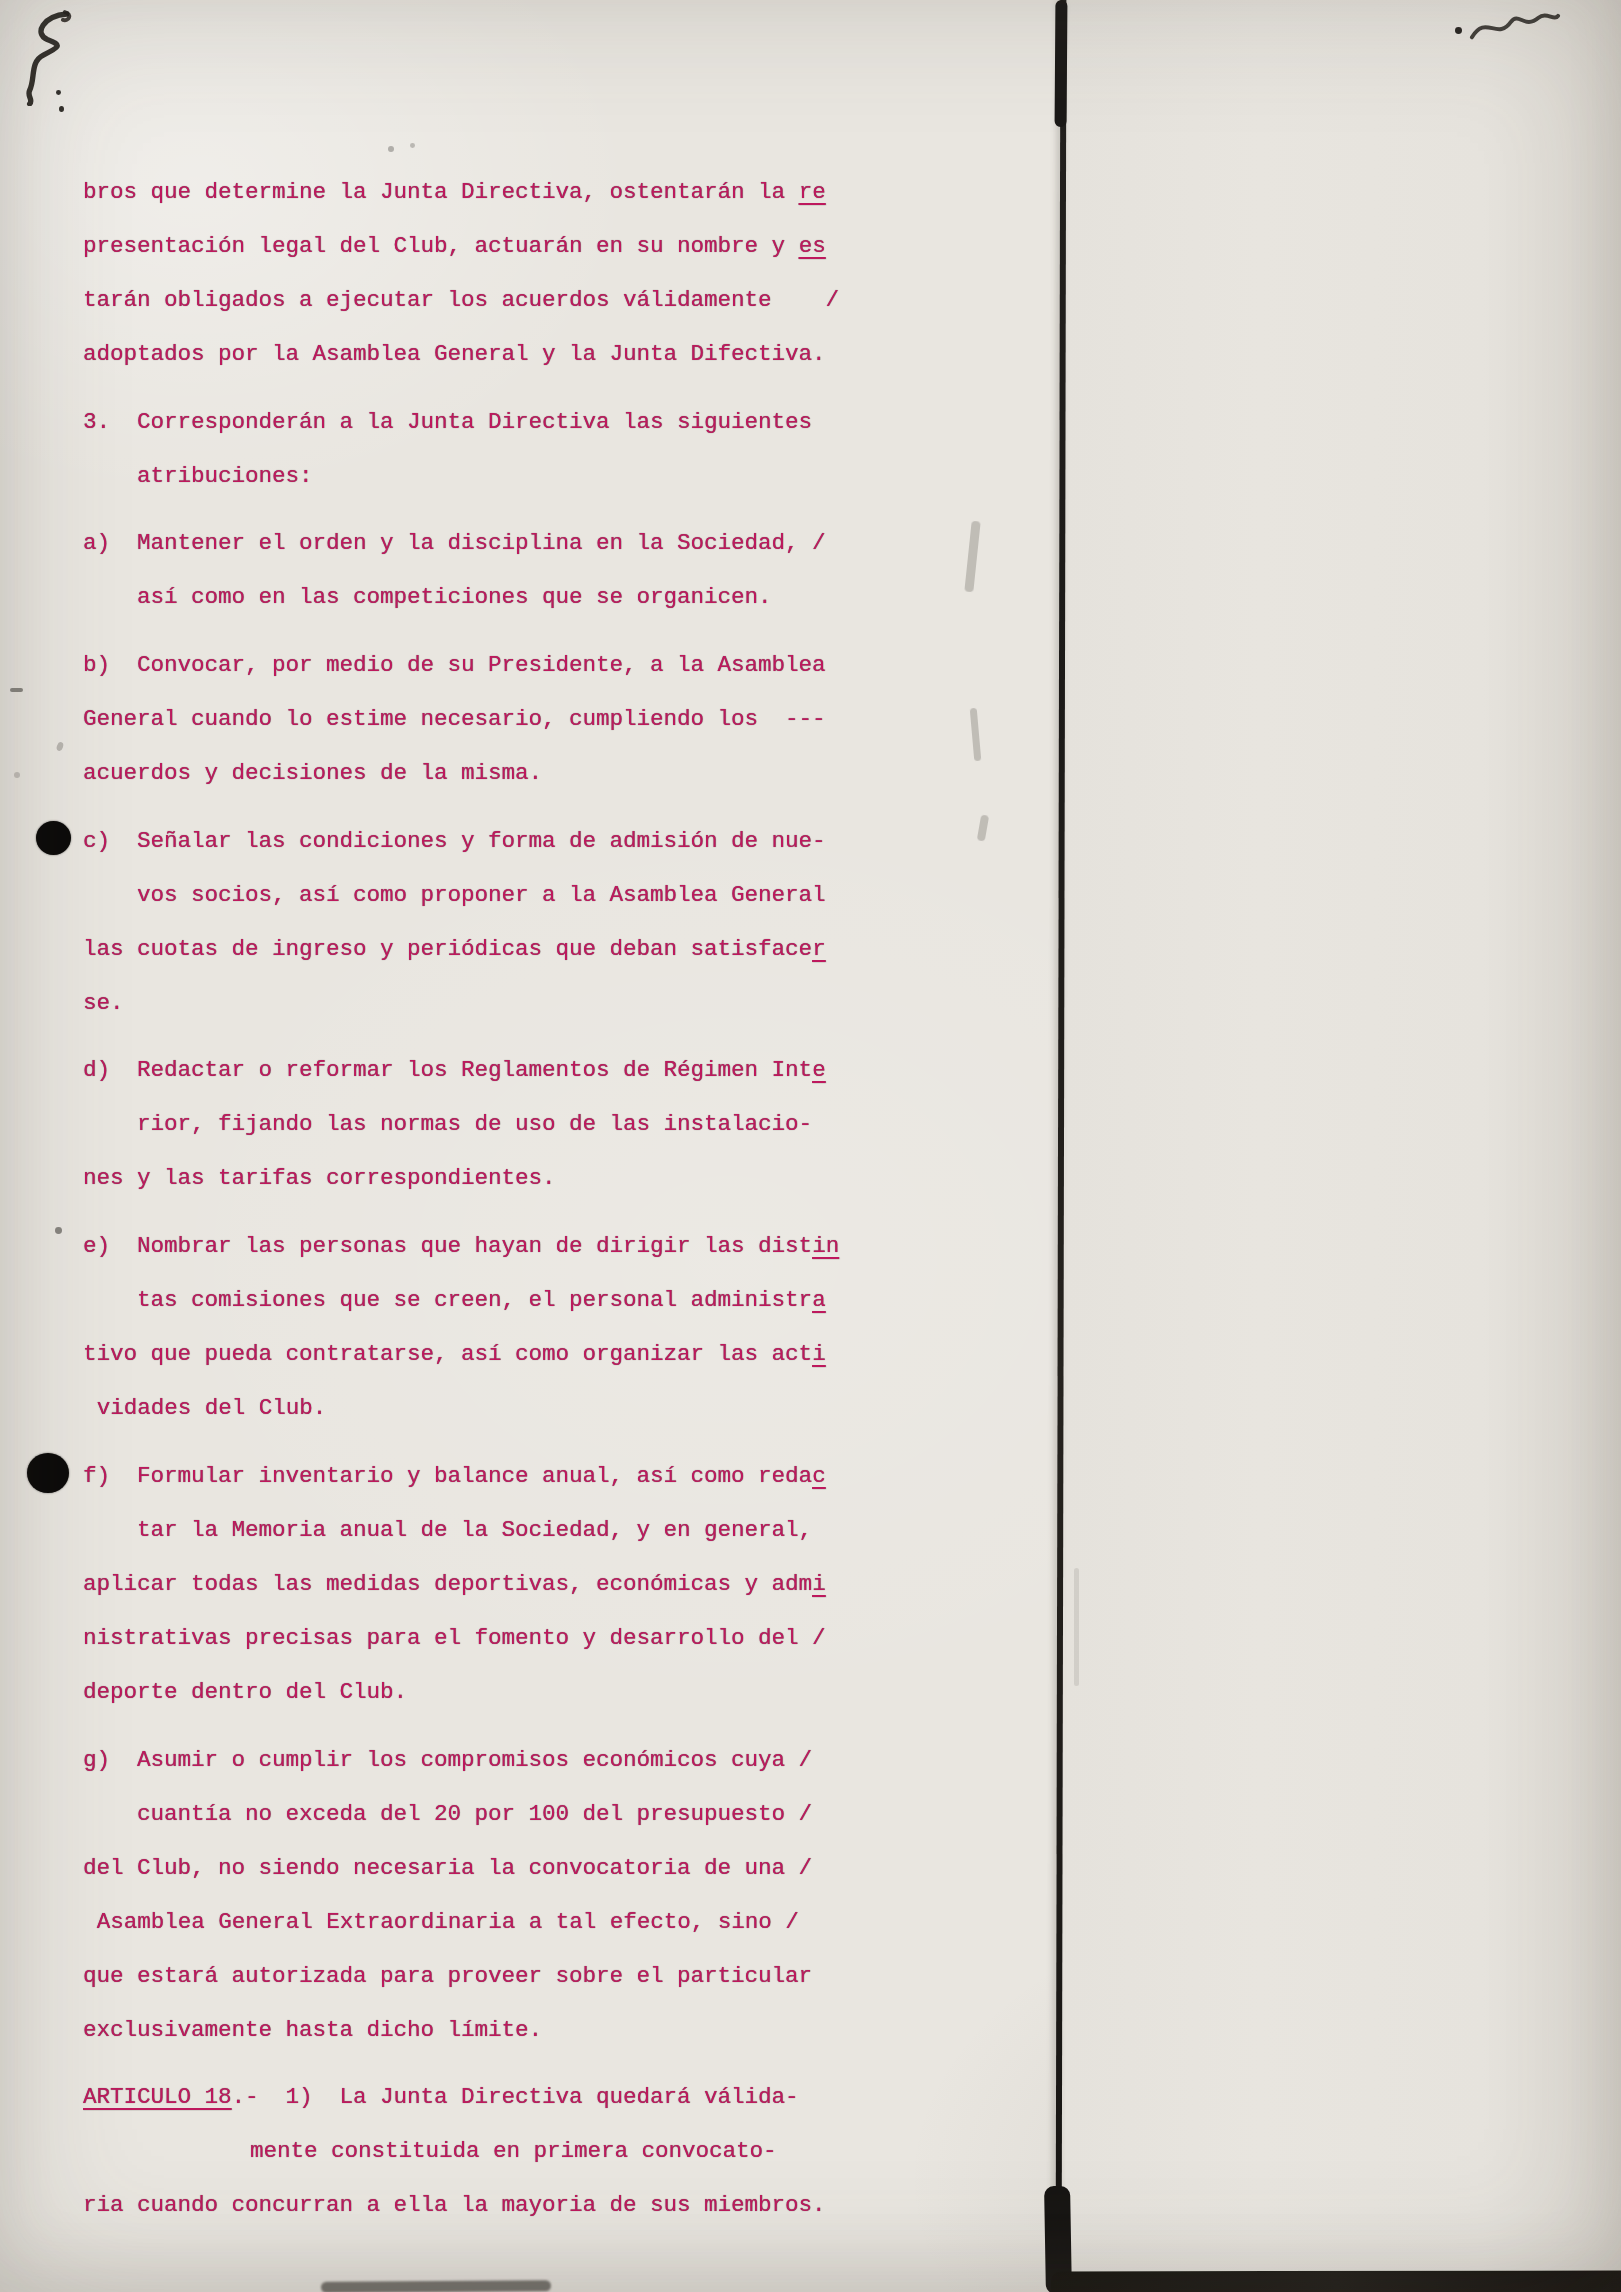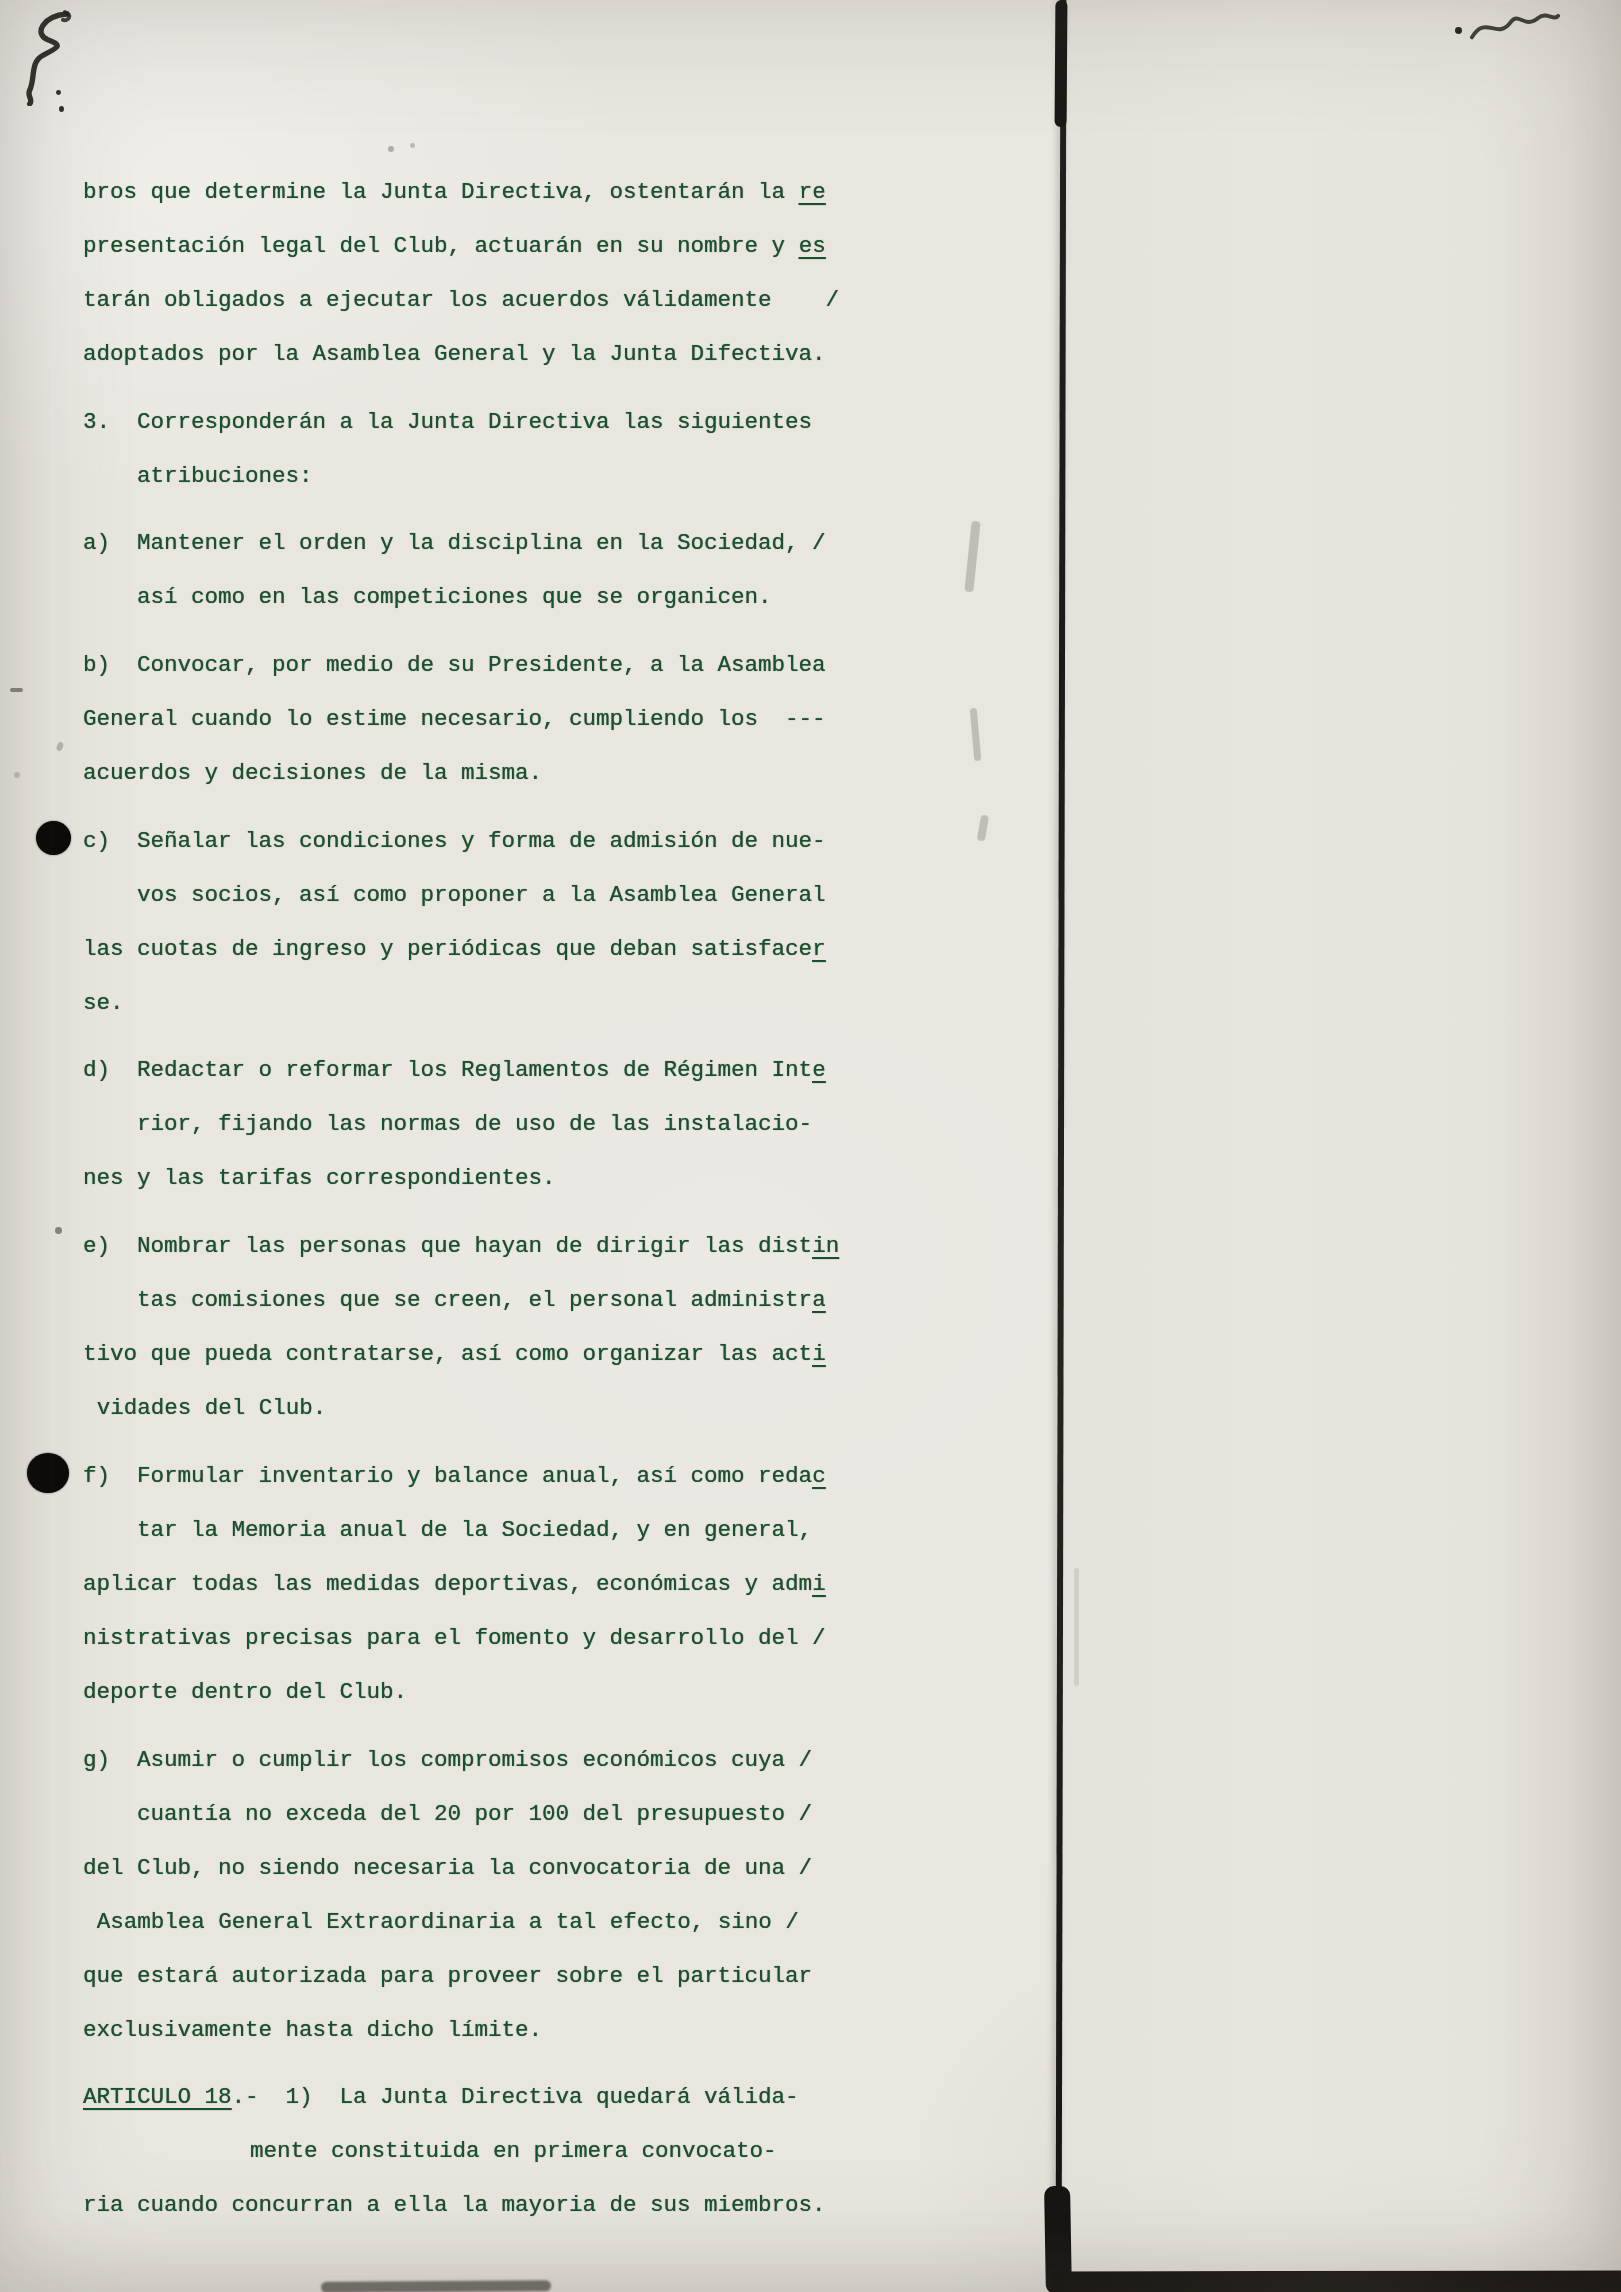--- a/index.html
+++ b/index.html
@@ -44,21 +44,21 @@
   .bottom-left-smudge {
     position: absolute; left: 321px; top: 2281px; width: 230px; height: 10.8px;
     background: rgba(42,39,35,0.6); border-radius: 5.9px; transform: rotate(-0.4deg);
     filter: blur(1px);
   }
 
   
   .text-block {
     position: absolute; left: 83px; top: 165px; width: 902px;
     font-size: 22.5px; line-height: 54px;
-    color: #14532d;
+    color: #be185d;
     white-space: pre;
     text-shadow: 0 0 1px rgba(30,27,24,0.55), 0.4px 0.4px 0 rgba(30,27,24,0.25);
   }
   .para { margin-top: 13.7px; }
   .para:first-child { margin-top: 0; }
   .line { height: 54px; }
   .u { text-decoration: underline; text-underline-offset: 4.9px; text-decoration-thickness: 2px; }
 
   
   .punch-dot { position: absolute; border-radius: 50%; background: #0b0a09; box-shadow: 0 0 2px rgba(0,0,0,0.6); }

